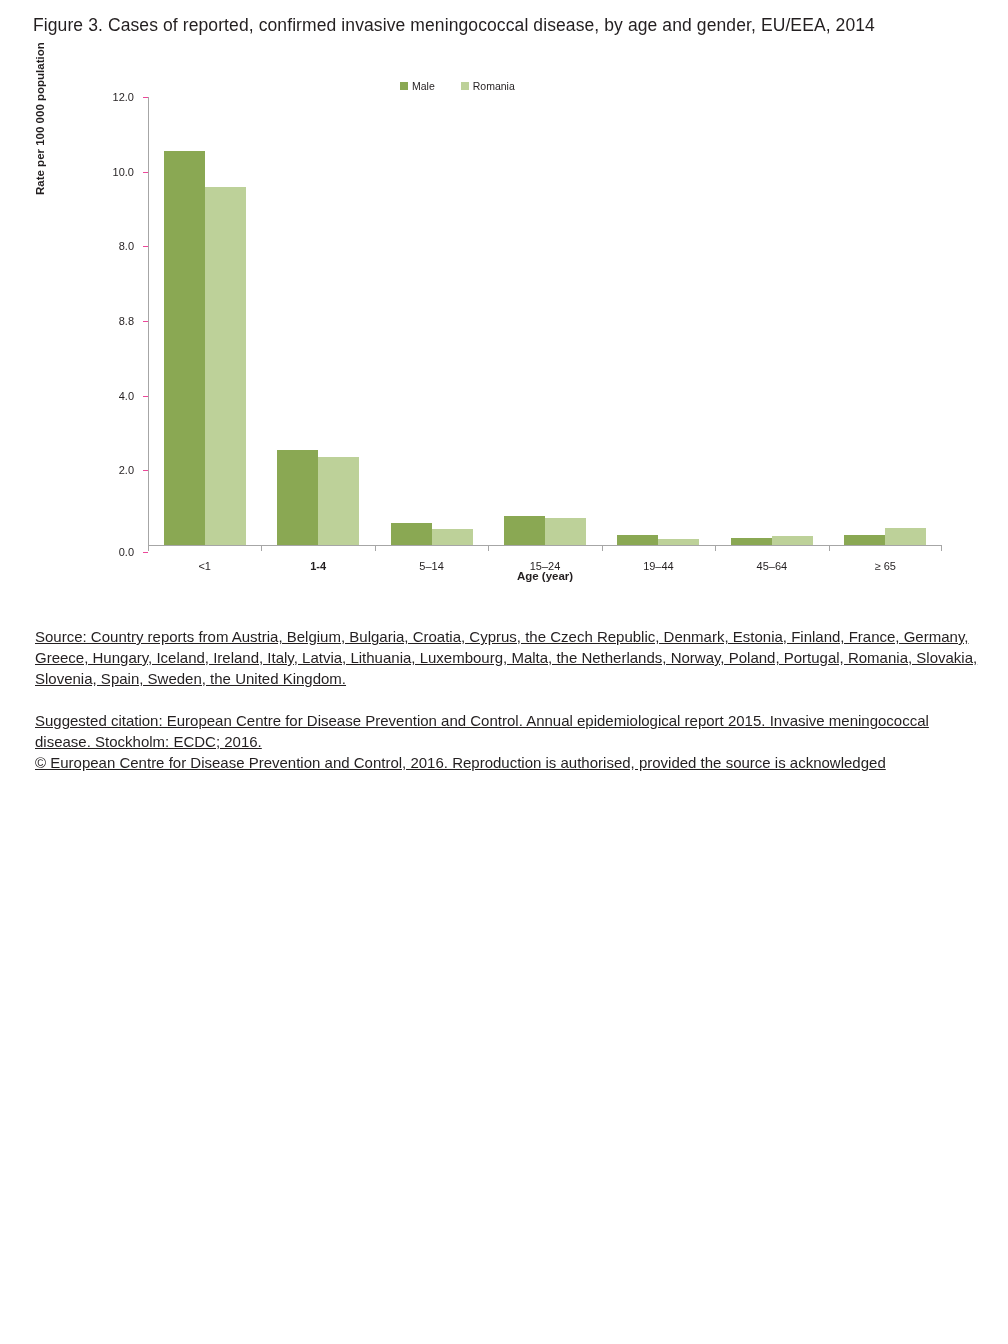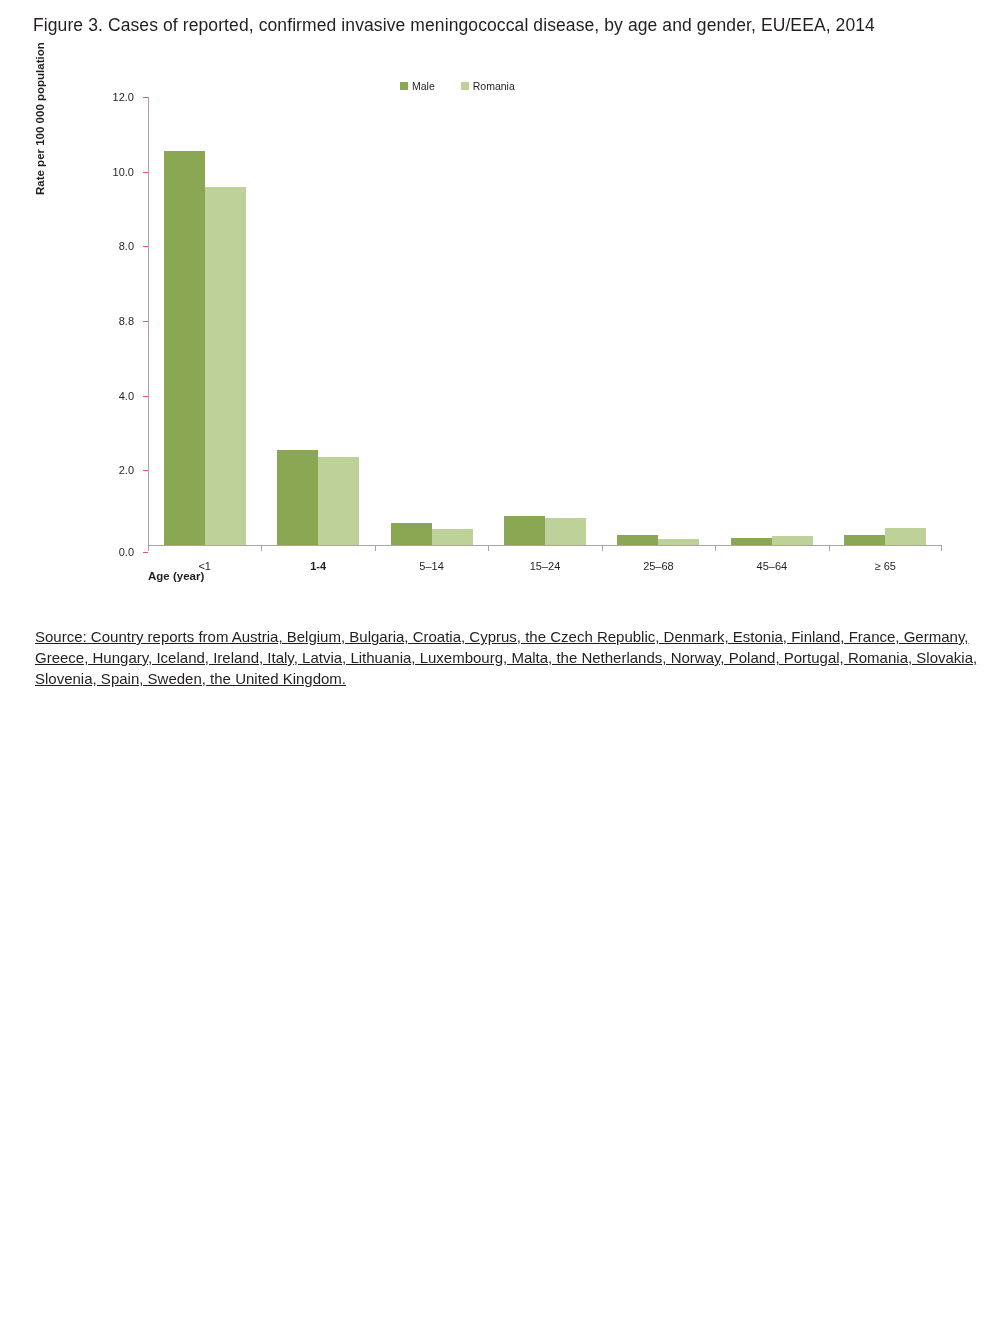--- a/index.html
+++ b/index.html
@@ -122,20 +122,21 @@
   .bar {
     position: absolute;
     bottom: 1px;
   }
 
   .axis-x-title {
     position: absolute;
     left: 148px;
     width: 794px;
     top: 495px;
+    text-align: center;
     font-size: 11.5px;
     font-weight: bold;
     color: #231f20;
   }
   .axis-y-title {
     position: absolute;
     left: 34px;
     top: 120px;
     font-size: 11.5px;
     font-weight: bold;
@@ -214,34 +215,36 @@
       <div class="bar" title="Female 1-4: 2.35" style="background: rgb(189, 209, 153); width: 41px; height: 87.7333px; left: 170.143px;"></div>
       <div class="xtick" style="left: 226.857px;"></div>
       <div class="xcat-label" style="left: 283.571px;">5–14</div>
       <div class="bar" title="Male 5–14: 0.58" style="background: rgb(138, 168, 83); width: 41px; height: 21.6533px; left: 242.571px;"></div>
       <div class="bar" title="Female 5–14: 0.43" style="background: rgb(189, 209, 153); width: 41px; height: 16.0533px; left: 283.571px;"></div>
       <div class="xtick" style="left: 340.286px;"></div>
       <div class="xcat-label" style="left: 397px;">15–24</div>
       <div class="bar" title="Male 15–24: 0.78" style="background: rgb(138, 168, 83); width: 41px; height: 29.12px; left: 356px;"></div>
       <div class="bar" title="Female 15–24: 0.72" style="background: rgb(189, 209, 153); width: 41px; height: 26.88px; left: 397px;"></div>
       <div class="xtick" style="left: 453.714px;"></div>
-      <div class="xcat-label" style="left: 510.429px;">25–68</div>
+      <div class="xcat-label" style="left: 510.429px;">19–44</div>
       <div class="bar" title="Male 25–44: 0.27" style="background: rgb(138, 168, 83); width: 41px; height: 10.08px; left: 469.429px;"></div>
       <div class="bar" title="Female 25–44: 0.17" style="background: rgb(189, 209, 153); width: 41px; height: 6.34667px; left: 510.429px;"></div>
       <div class="xtick" style="left: 567.143px;"></div>
       <div class="xcat-label" style="left: 623.857px;">45–64</div>
       <div class="bar" title="Male 45–64: 0.2" style="background: rgb(138, 168, 83); width: 41px; height: 7.46667px; left: 582.857px;"></div>
       <div class="bar" title="Female 45–64: 0.23" style="background: rgb(189, 209, 153); width: 41px; height: 8.58667px; left: 623.857px;"></div>
       <div class="xtick" style="left: 680.571px;"></div>
       <div class="xtick" style="left: 793px;"></div>
       <div class="xcat-label" style="left: 737.286px;">≥ 65</div>
       <div class="bar" title="Male ≥ 65: 0.28" style="background: rgb(138, 168, 83); width: 41px; height: 10.4533px; left: 696.286px;"></div>
       <div class="bar" title="Female ≥ 65: 0.45" style="background: rgb(189, 209, 153); width: 41px; height: 16.8px; left: 737.286px;"></div>
     </div>
 
   <div class="axis-x-title">Age (year)</div>
   <div class="axis-y-title">Rate per 100 000 population</div>
 </div>
 
 <div class="notes">
   <div class="note-block">Source: Country reports from Austria, Belgium, Bulgaria, Croatia, Cyprus, the Czech Republic, Denmark, Estonia, Finland, France, Germany, Greece, Hungary, Iceland, Ireland, Italy, Latvia, Lithuania, Luxembourg, Malta, the Netherlands, Norway, Poland, Portugal, Romania, Slovakia, Slovenia, Spain, Sweden, the United Kingdom.</div>
   <div class="note-gap"></div>
+  <div class="note-block">Suggested citation: European Centre for Disease Prevention and Control. Annual epidemiological report 2015. Invasive meningococcal disease. Stockholm: ECDC; 2016.</div>
+  <div class="note-block">© European Centre for Disease Prevention and Control, 2016. Reproduction is authorised, provided the source is acknowledged</div>
 </div>
 
 </body></html>

